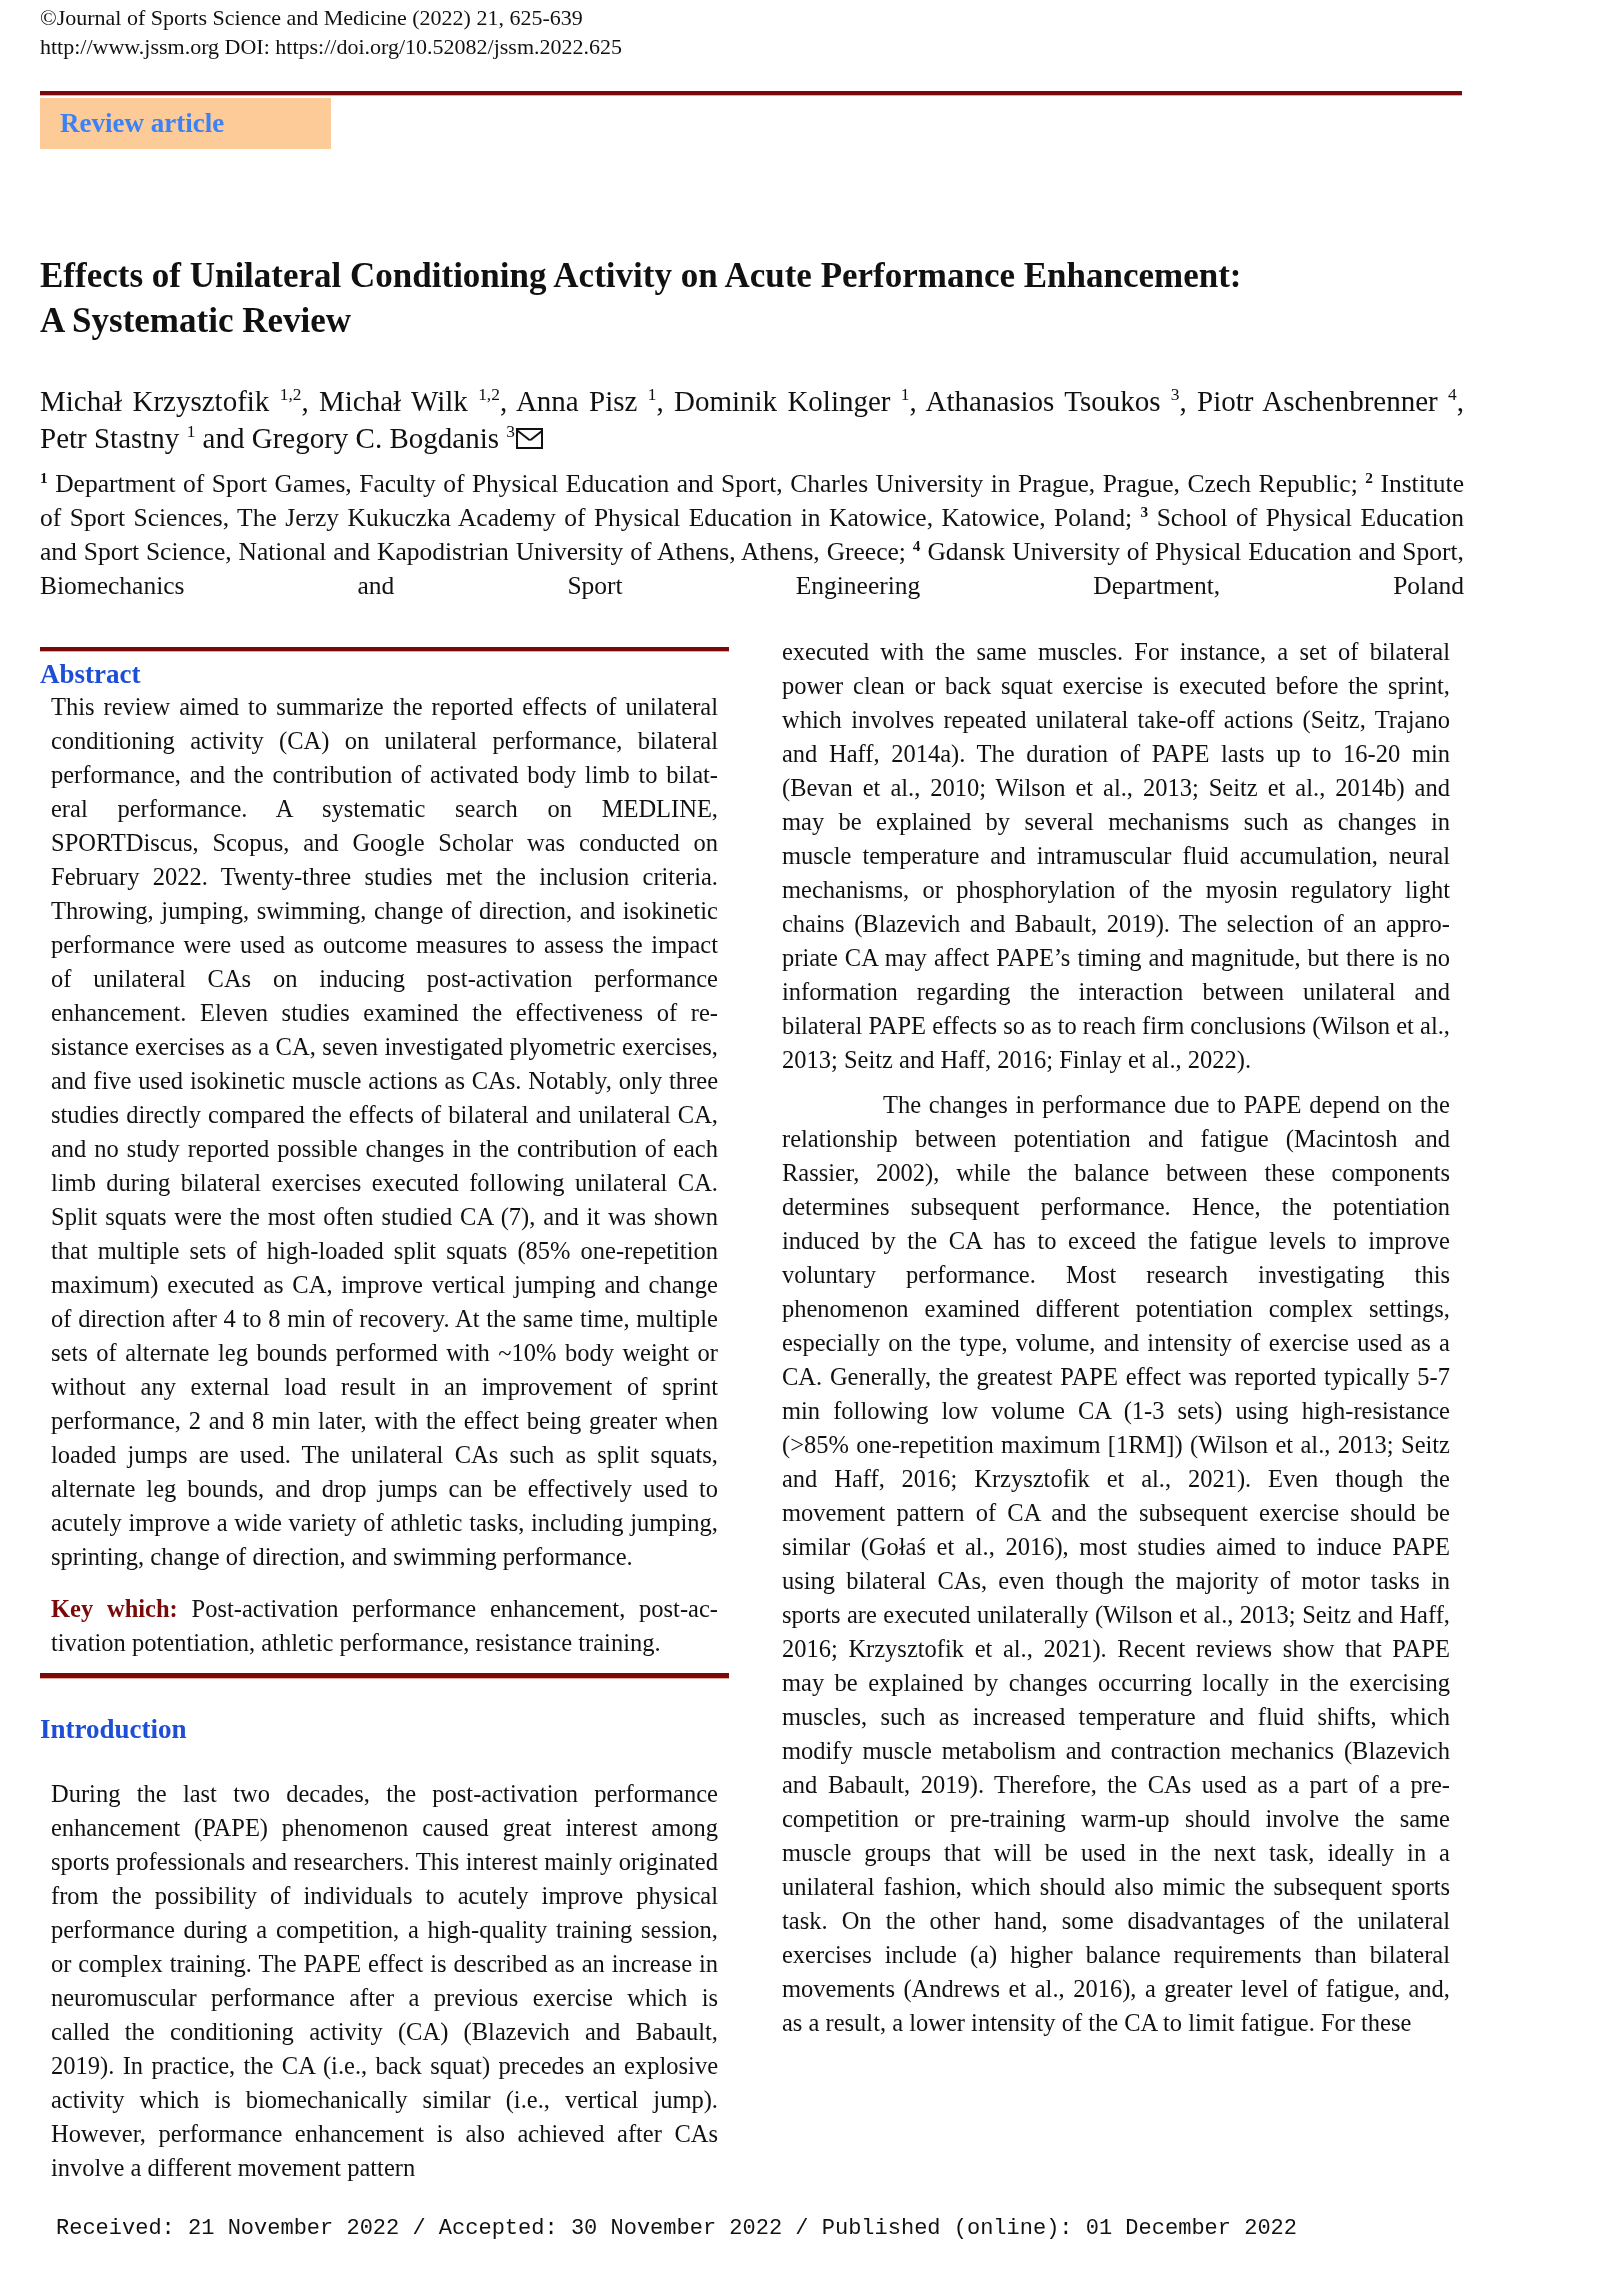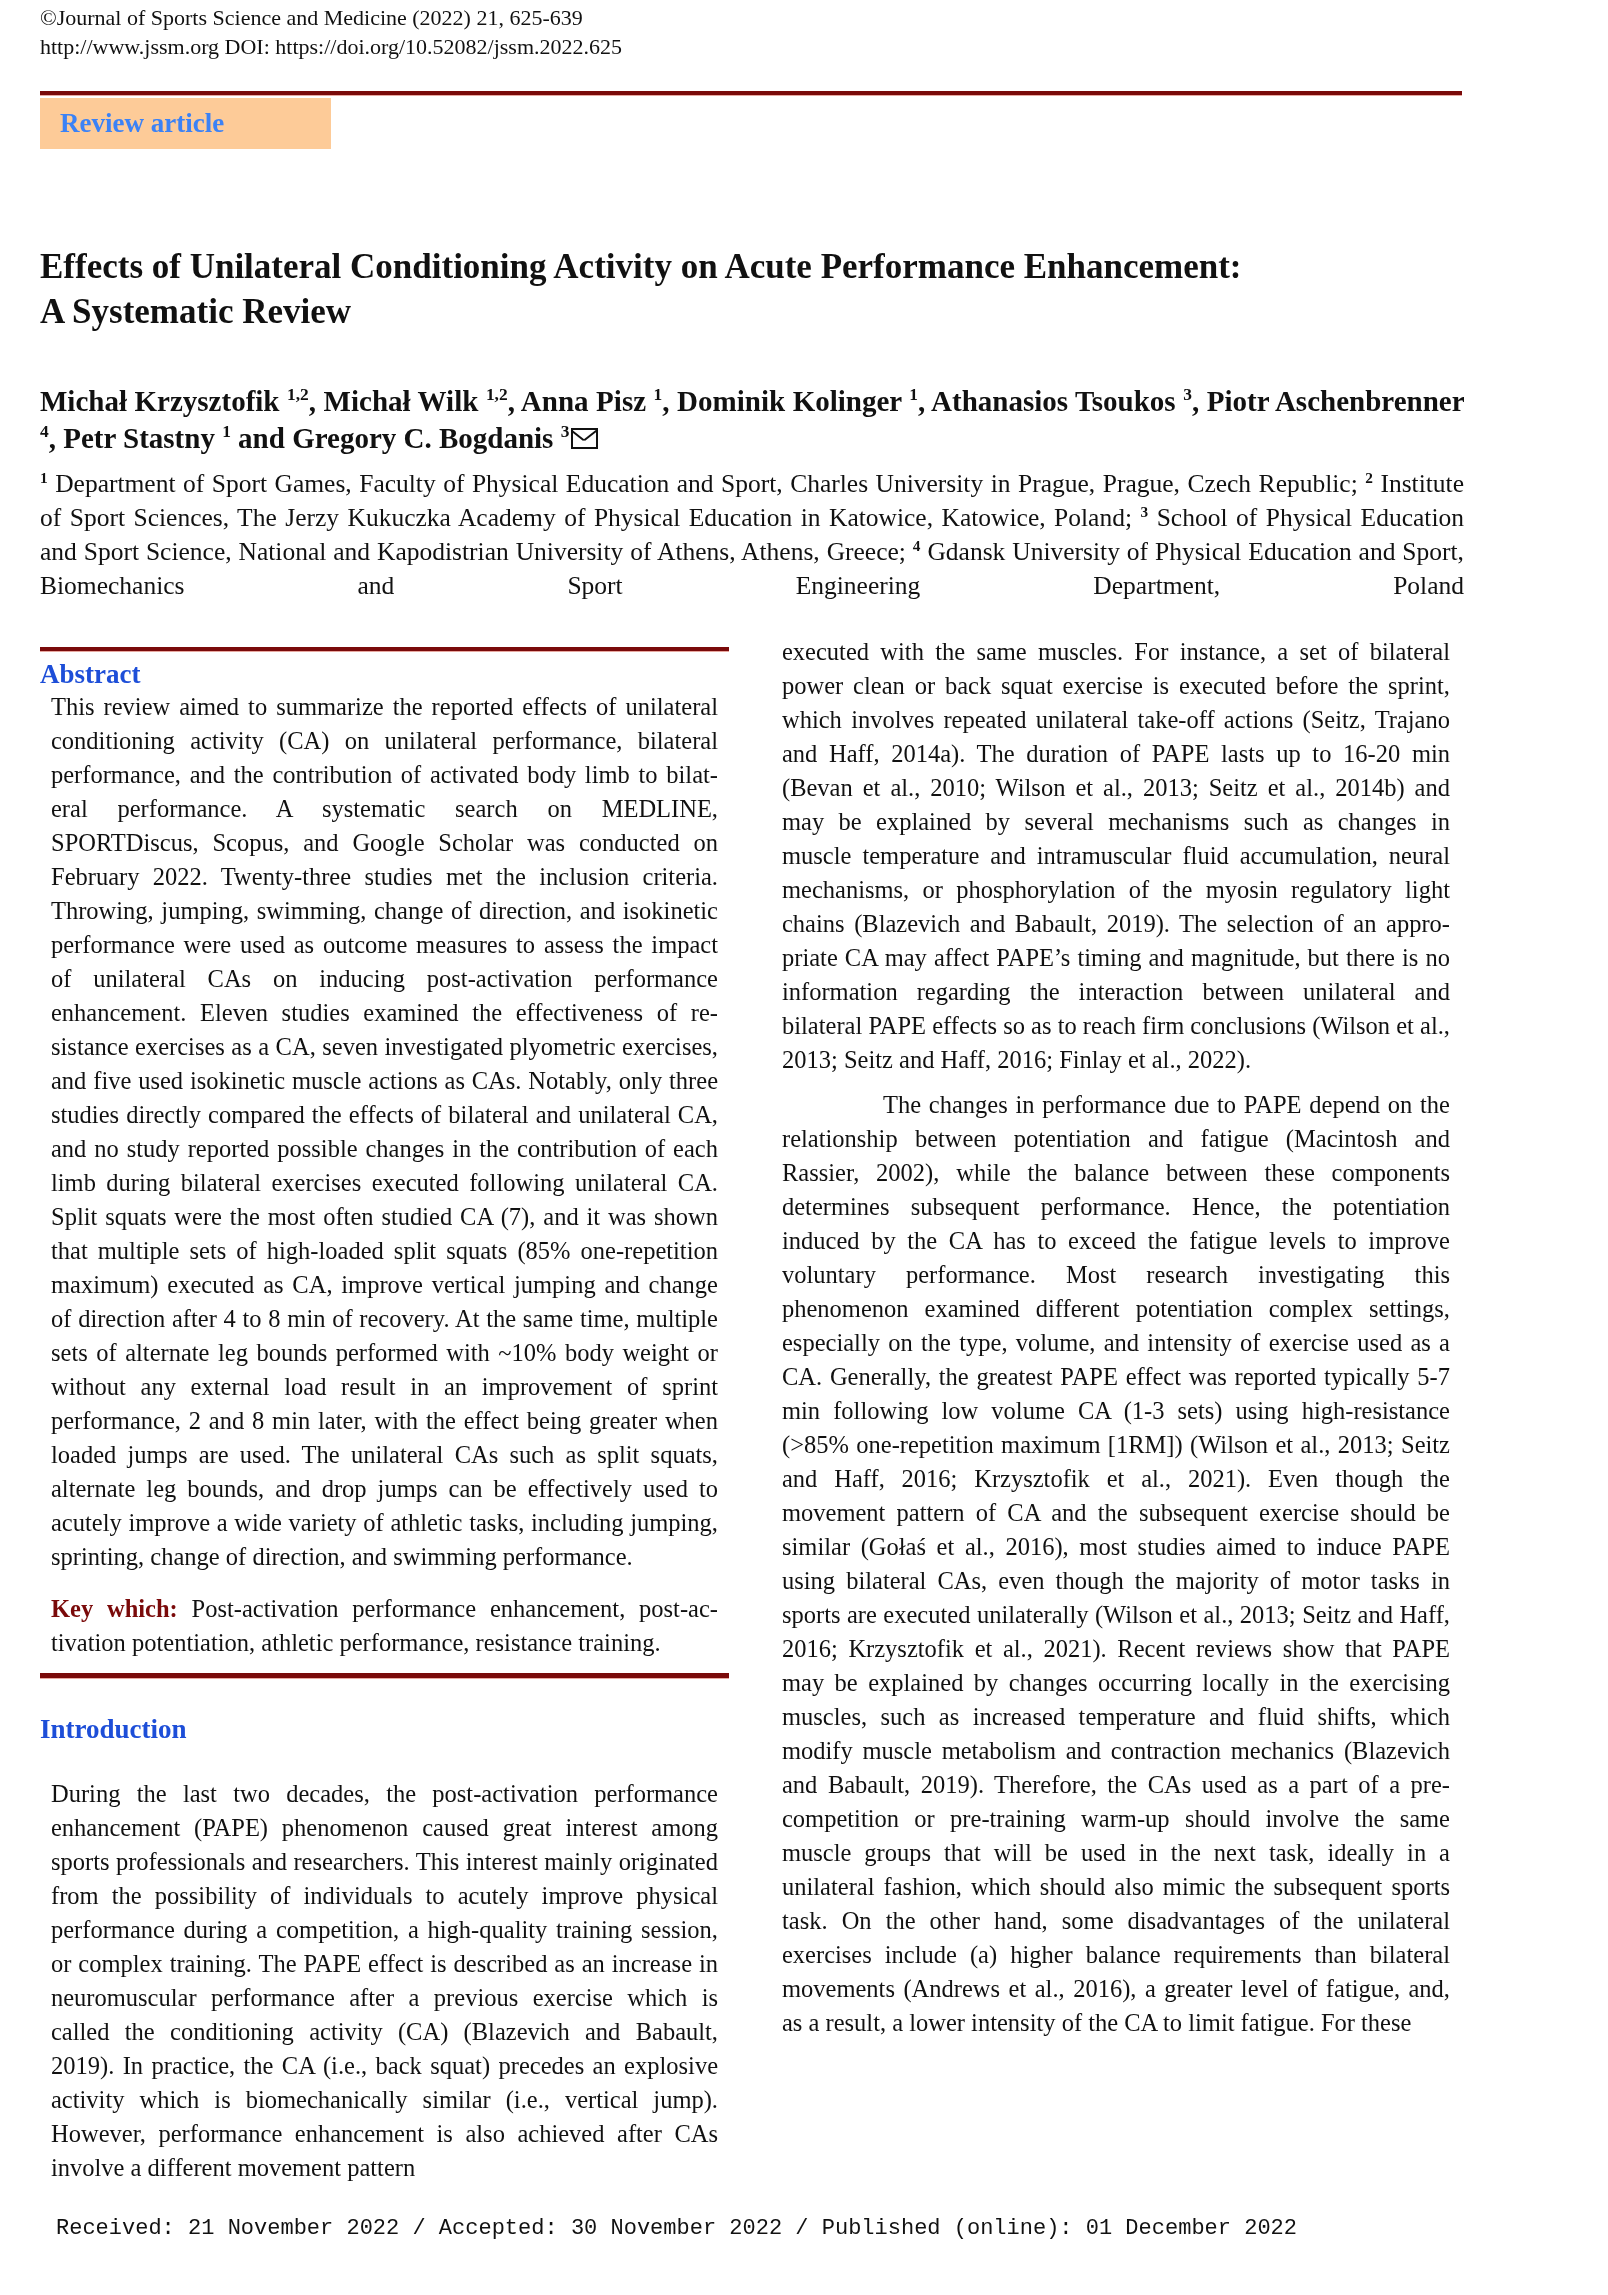--- a/index.html
+++ b/index.html
@@ -6,22 +6,22 @@
   body {
     width: 1609px; height: 2295px; position: relative; overflow: hidden;
     font-family: "Liberation Serif", "DejaVu Serif", serif; color: #111111;
   }
   .abs { position: absolute; }
   .journal-line { left: 40px; font-size: 22px; line-height: 28px; white-space: nowrap; }
   .journal-line b { font-weight: normal; }
   .top-rule { left: 40px; top: 91px; width: 1422px; height: 4.3px; background: #7a0a0a; border-bottom: 1.4px solid #e8a8a0; }
   .type-box { left: 40px; top: 98px; width: 291px; height: 51px; background: #fdcb98; }
   .type-label { left: 60px; top: 108px; font-size: 27px; font-weight: bold; color: #3b82f6; line-height: 31px; white-space: nowrap; }
-  .title { left: 40px; top: 244px; width: 1425px; font-size: 35px; font-weight: bold; line-height: 45px; }
-  .authors { left: 40px; top: 383px; width: 1424px; font-size: 29px; font-weight: bold; line-height: 37px; text-align: justify; }
+  .title { left: 40px; top: 253px; width: 1425px; font-size: 35px; font-weight: bold; line-height: 45px; }
+  .authors { left: 40px; top: 383px; width: 1424px; font-size: 29px; font-weight: normal; line-height: 37px; text-align: justify; }
   .authors sup, .affil sup { font-size: 0.6em; line-height: 0; vertical-align: super; }
   .mail-icon { display: inline-block; width: 27px; height: 21px; border: 2.1px solid #111; box-sizing: border-box; position: relative; vertical-align: -1.4px; overflow: hidden; margin-left: 1.4px; }
   .mail-icon:before, .mail-icon:after { content: ""; position: absolute; top: -1.4px; width: 17px; height: 2.1px; background: #111; }
   .mail-icon:before { left: -1.4px; transform-origin: left top; transform: rotate(38deg); }
   .mail-icon:after { right: -1.4px; transform-origin: right top; transform: rotate(-38deg); }
   .affil { left: 40px; top: 467px; width: 1424px; font-size: 25.5px; line-height: 34px; text-align: justify; text-align-last: justify; }
   .col-left { left: 40px; top: 638px; width: 689px; }
   .col-right { left: 771px; top: 624px; width: 690px; }
   .col-rule { height: 4.3px; background: #7a0a0a; border-bottom: 1.4px solid #e8a8a0; width: 689px; }
   .sect-head { color: #1d4ed8; font-weight: bold; font-size: 27px; line-height: 34px; }

